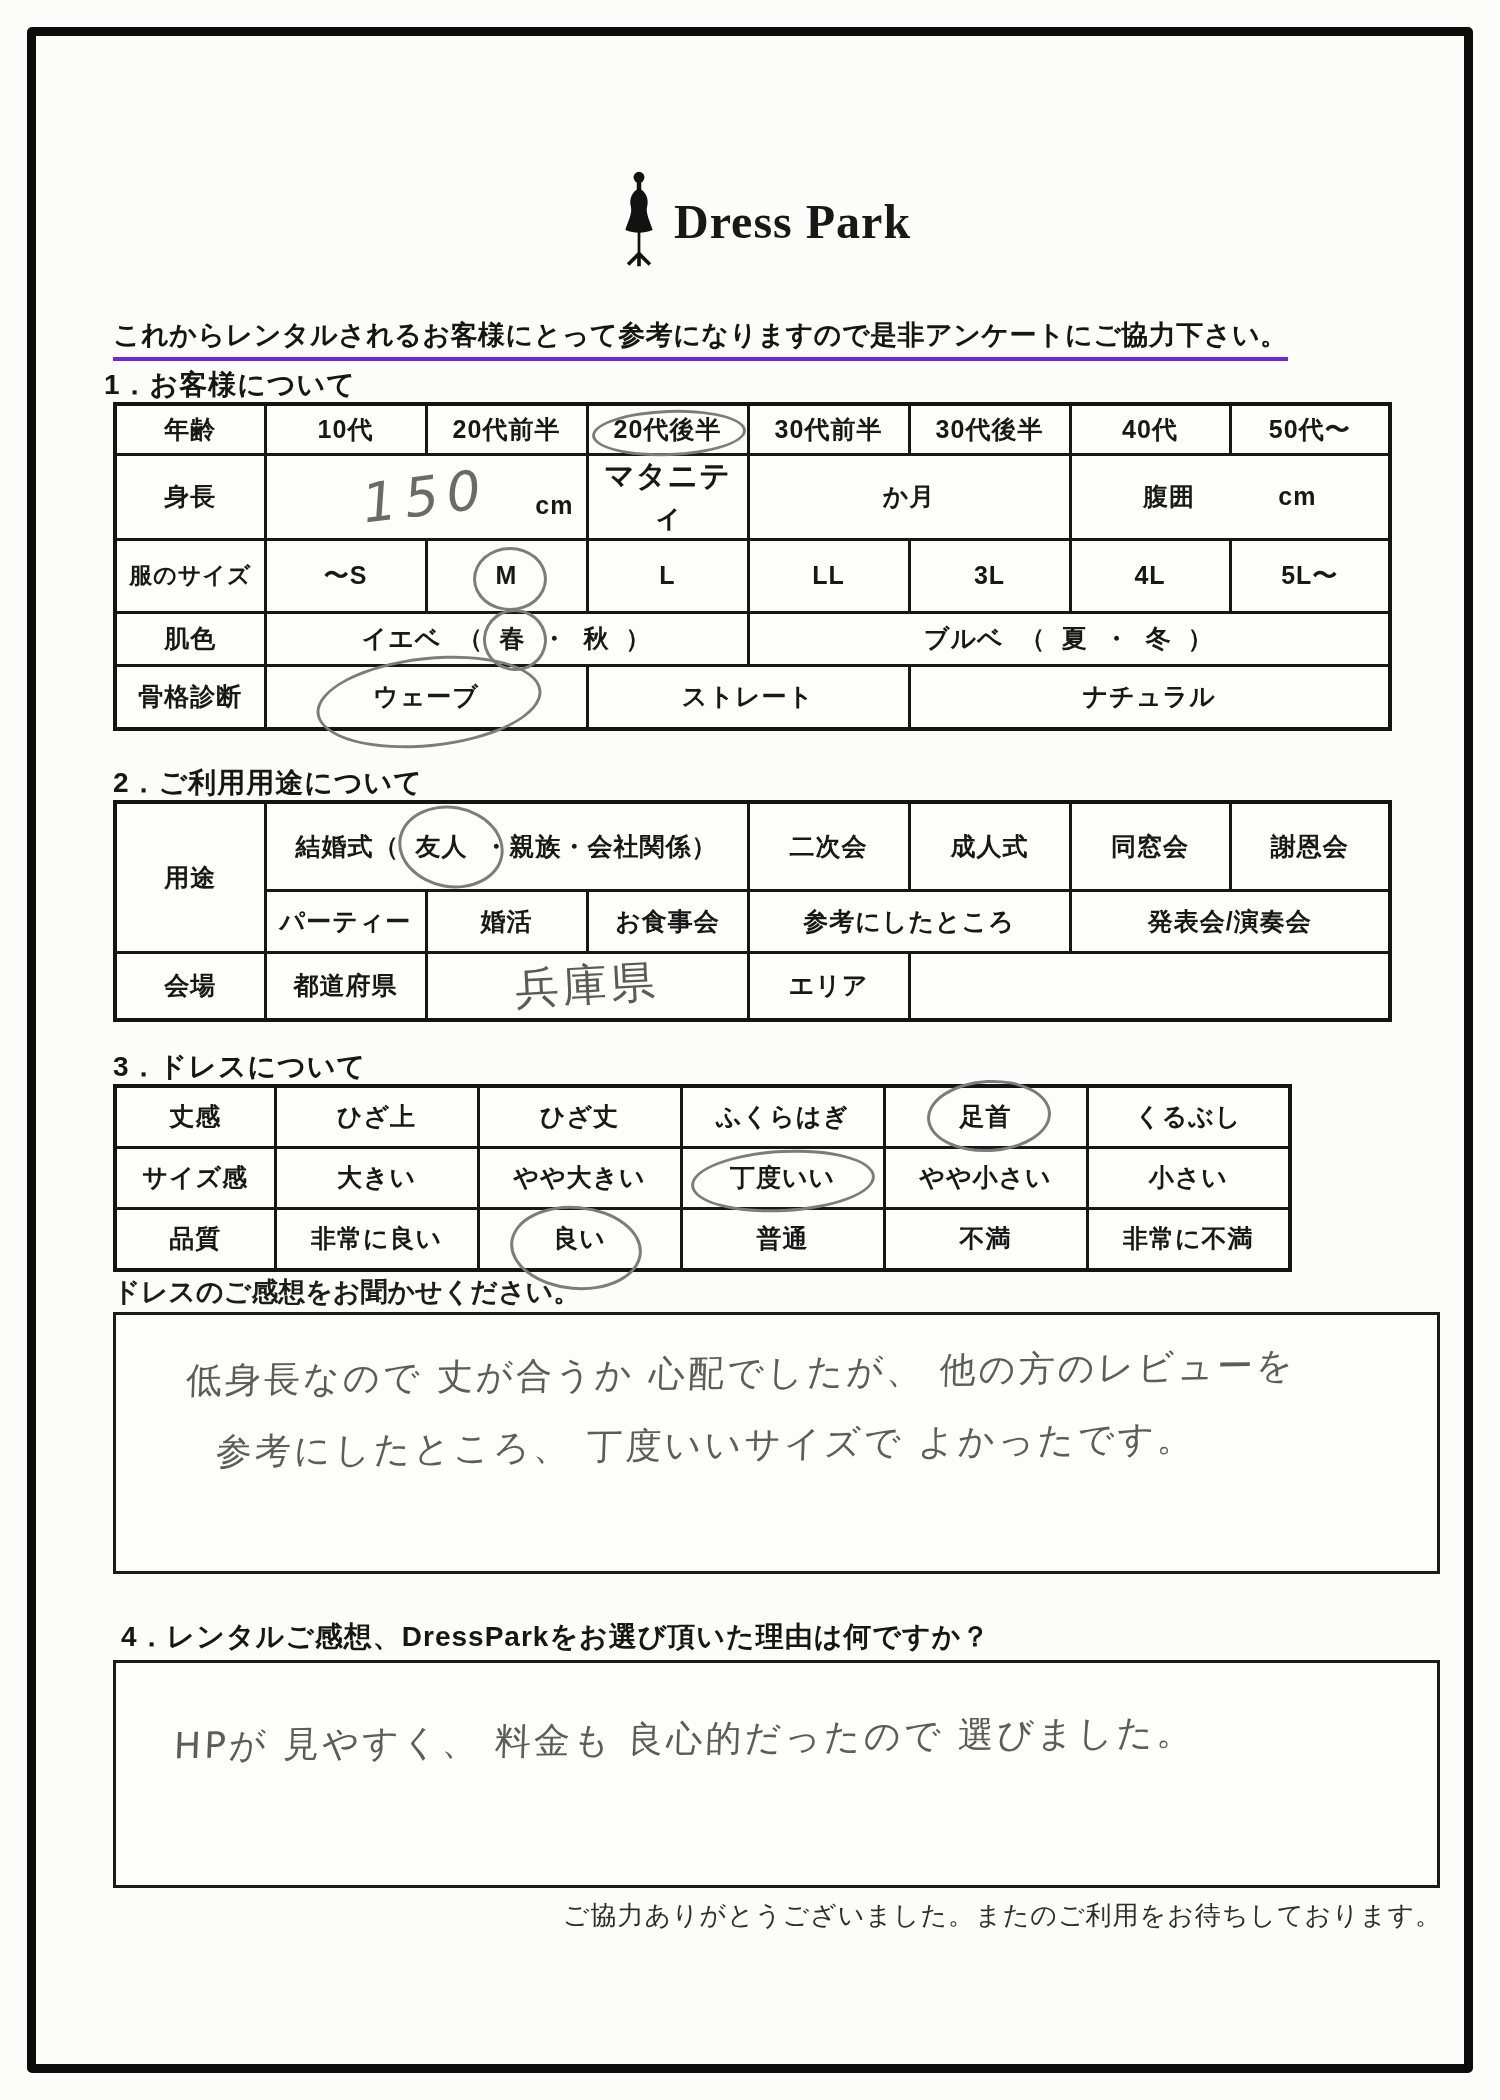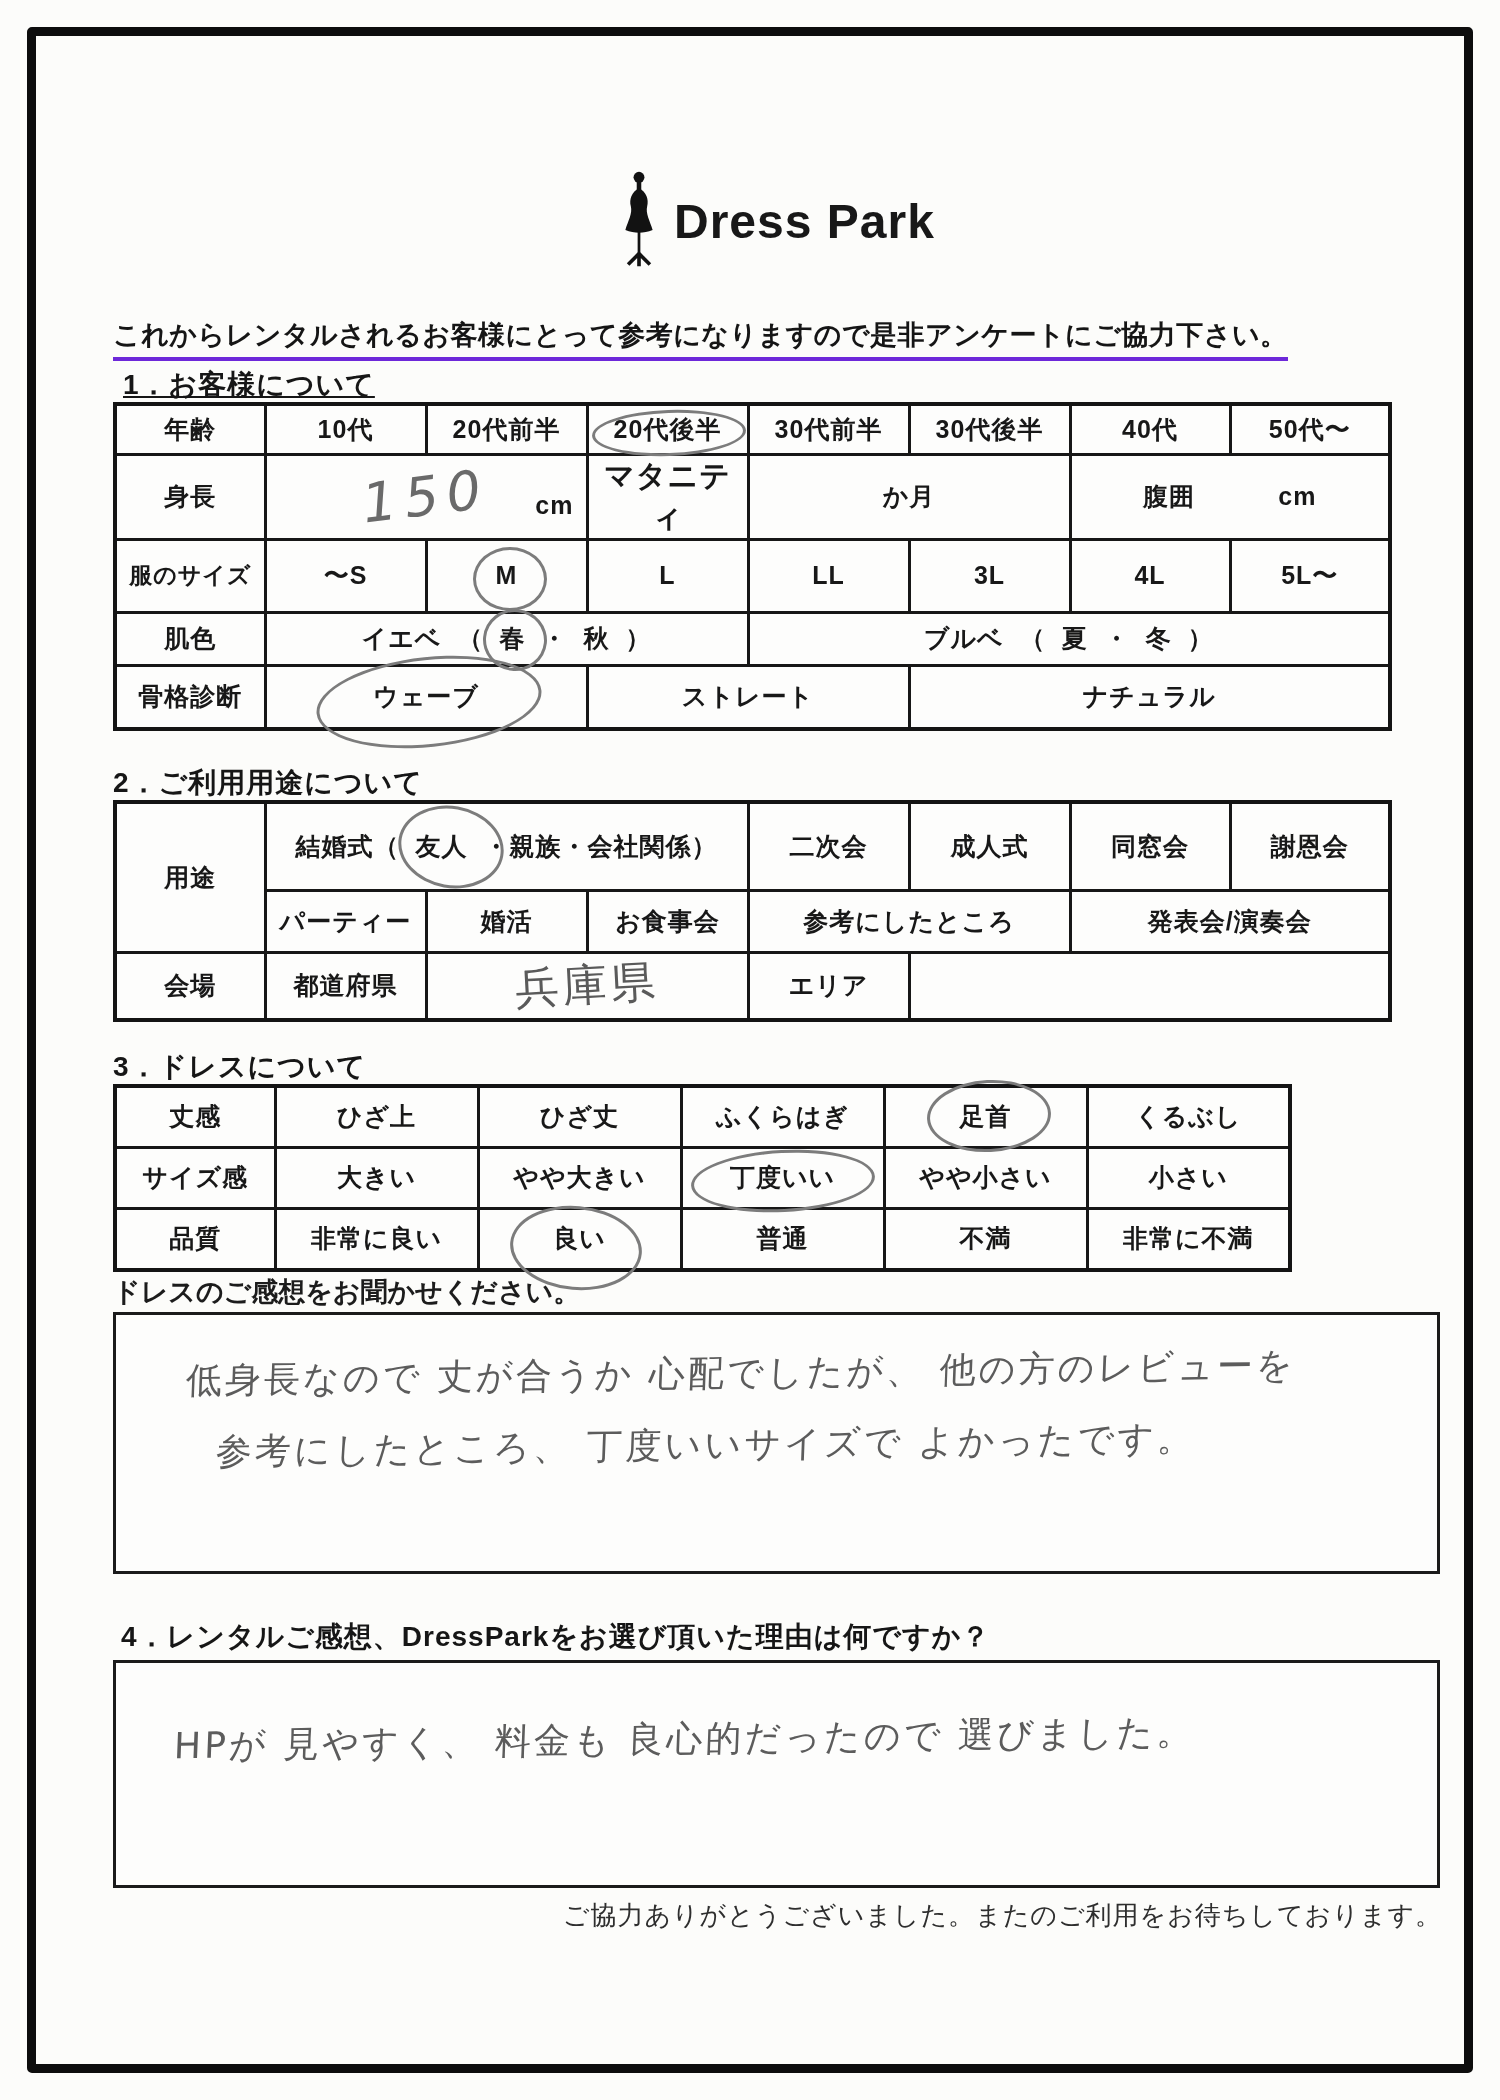--- a/index.html
+++ b/index.html
@@ -11,21 +11,21 @@
   .frame{
     position:absolute;left:27px;top:27px;width:1446px;height:2046px;
     box-sizing:border-box;border:9px solid #0d0d0d;border-radius:5px;
   }
   .abs{position:absolute;}
 
   
   .logo{position:absolute;left:618px;top:170px;display:flex;align-items:flex-start;gap:14px;}
   .logo svg{display:block;}
   .brand-name{
-    font-family:Liberation Sans, sans-serif;
+    font-family:Liberation Serif, serif;
     font-size:48px;font-weight:700;color:#181818;margin-top:24px;letter-spacing:1px;
   }
 
   .intro1{left:113px;top:278px;font-size:24px;letter-spacing:0.5px;color:#242424;font-weight:500;}
   .intro2{
     left:113px;top:317px;font-size:27px;font-weight:800;color:#151515;
     border-bottom:4px solid #6d28d9;padding-bottom:4px;letter-spacing:0.5px;
   }
   .sec-title{font-size:28px;font-weight:800;color:#161616;letter-spacing:1px;}
 
@@ -79,21 +79,21 @@
         <path d="M22 20 C14 24 11 32 13 40 C15 48 10 56 7 66 C17 70 27 70 37 66 C34 56 29 48 31 40 C33 32 30 24 22 20 Z"></path>
         <rect x="20.5" y="68" width="3" height="26"></rect>
         <path d="M22 92 L10 104 M22 92 L22 106 M22 92 L34 104" stroke="#121212" stroke-width="4" fill="none"></path>
       </svg>
     </span>
     <span class="brand-name">Dress Park</span>
   </div>
 
   <div class="abs intro2">これからレンタルされるお客様にとって参考になりますので是非アンケートにご協力下さい。</div>
 
-  <div class="abs sec-title" style="left:123px;top:366px;text-decoration:underline;">1．お客様について</div>
+  <div class="abs sec-title" style="left:104px;top:366px;">1．お客様について</div>
 
   <table class="tbl" style="left:113px;top:402px;width:1277px;">
     <colgroup>
       <col style="width:150px">
         <col style="width:161px">
         <col style="width:161px">
         <col style="width:161px">
       <col style="width:161px">
         <col style="width:161px">
         <col style="width:160px">

